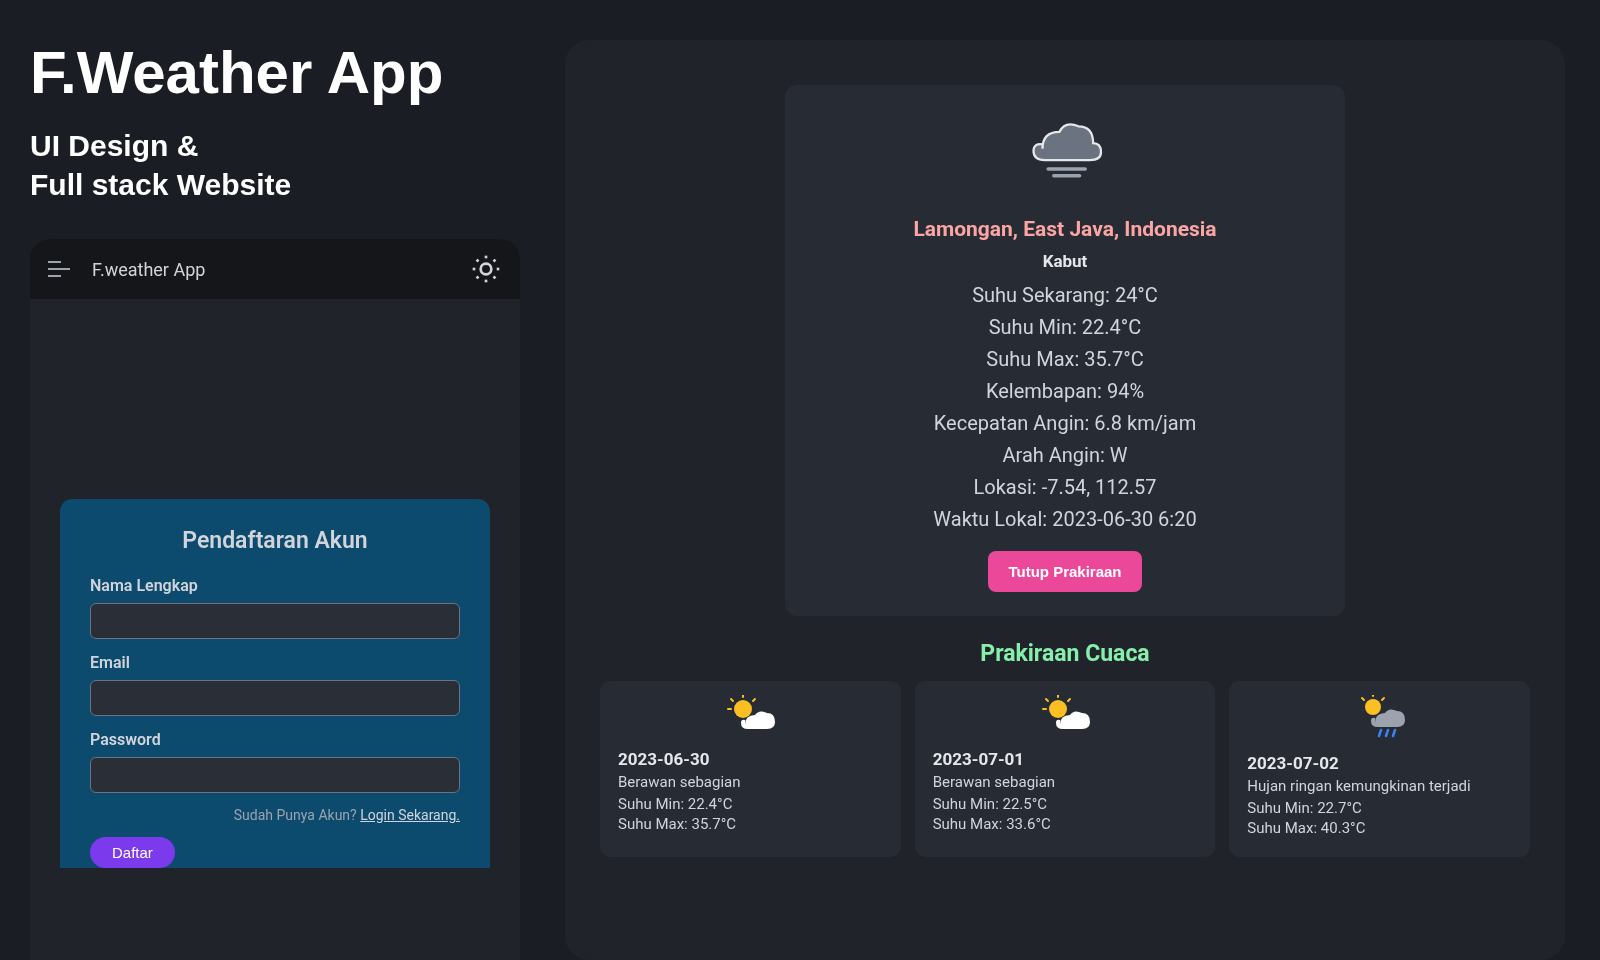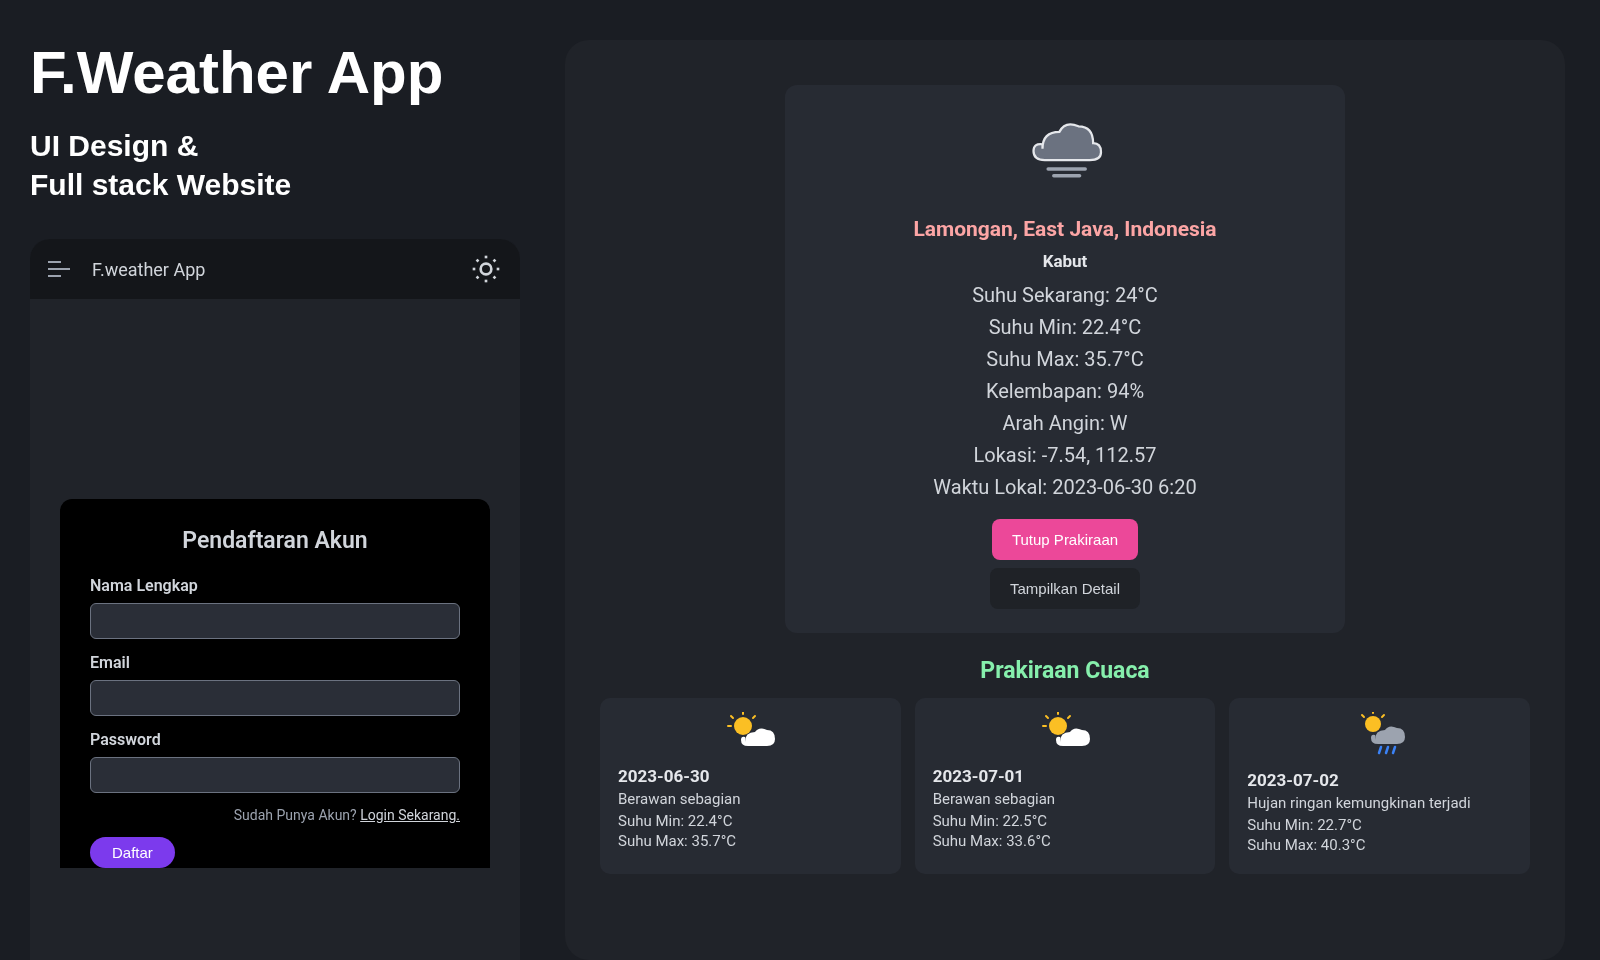--- a/index.html
+++ b/index.html
@@ -48,21 +48,21 @@
       align-items: center;
       padding: 14px 18px;
       gap: 22px;
     }
     .menu-icon { width: 22px; height: 16px; display: flex; flex-direction: column; justify-content: space-between; }
     .menu-bar { height: 2px; background: #9ca3af; }
     .menu-bar.short { width: 60%; }
     .mobile-title { font-size: 18px; color: #d1d5db; flex: 1; }
     .sun-icon-wrap { width: 32px; height: 32px; color: #d1d5db; }
     .form-card {
-      background: #000000;
+      background: #0c4a6e;
       margin: 200px 30px 0 30px;
       border-radius: 12px 12px 0 0;
       padding: 28px 30px 0 30px;
     }
     .form-heading { font-size: 23px; font-weight: 600; color: #d1d5db; text-align: center; margin-bottom: 22px; }
     .form-group { margin-bottom: 14px; }
     .form-label { font-size: 16px; color: #d1d5db; display: block; margin-bottom: 8px; font-weight: 600; }
     .form-input {
       width: 100%;
       background: #2a2e37;
@@ -108,21 +108,21 @@
     .location-text { font-size: 21px; font-weight: 700; color: #fca5a5; margin-bottom: 10px; }
     .condition-text { font-size: 17px; font-weight: 700; color: #e5e7eb; margin-bottom: 12px; }
     .detail-line { font-size: 20px; color: #d1d5db; margin-bottom: 8px; }
     .btn-primary {
       background: #ec4899;
       color: #fff;
       border: none;
       border-radius: 8px;
       padding: 12px 20px;
       font-size: 15px;
-      font-weight: 400;
+      font-weight: 700;
       cursor: pointer;
       margin-top: 12px;
     }
     .btn-secondary {
       background: #1f2227;
       color: #d1d5db;
       border: none;
       border-radius: 8px;
       padding: 12px 20px;
       font-size: 15px;
@@ -209,25 +209,25 @@
           <line x1="25" y1="48" x2="58" y2="48" stroke="#9ca3af" stroke-width="3" stroke-linecap="round"></line>
           <line x1="30" y1="54" x2="53" y2="54" stroke="#9ca3af" stroke-width="3" stroke-linecap="round"></line>
         </svg>
       </div>
       <div class="location-text">Lamongan, East Java, Indonesia</div>
       <div class="condition-text">Kabut</div>
       <div class="detail-line">Suhu Sekarang: 24°C</div>
       <div class="detail-line">Suhu Min: 22.4°C</div>
       <div class="detail-line">Suhu Max: 35.7°C</div>
       <div class="detail-line">Kelembapan: 94%</div>
+      <div class="detail-line">Kecepatan Angin: 6.8 km/jam</div>
       <div class="detail-line">Arah Angin: W</div>
       <div class="detail-line">Lokasi: -7.54, 112.57</div>
       <div class="detail-line">Waktu Lokal: 2023-06-30 6:20</div>
       <button class="btn-primary">Tutup Prakiraan</button>
-      <button class="btn-secondary">Tampilkan Detail</button>
     </div>
 
     <div class="forecast-title">Prakiraan Cuaca</div>
 
     <div class="forecast-row">
       <div class="forecast-card">
         <div class="forecast-icon">
           <svg width="54" height="40" viewBox="0 0 54 40">
             <circle cx="20" cy="14" r="9" fill="#fbbf24"></circle>
             <g stroke="#fbbf24" stroke-width="2" stroke-linecap="round">

